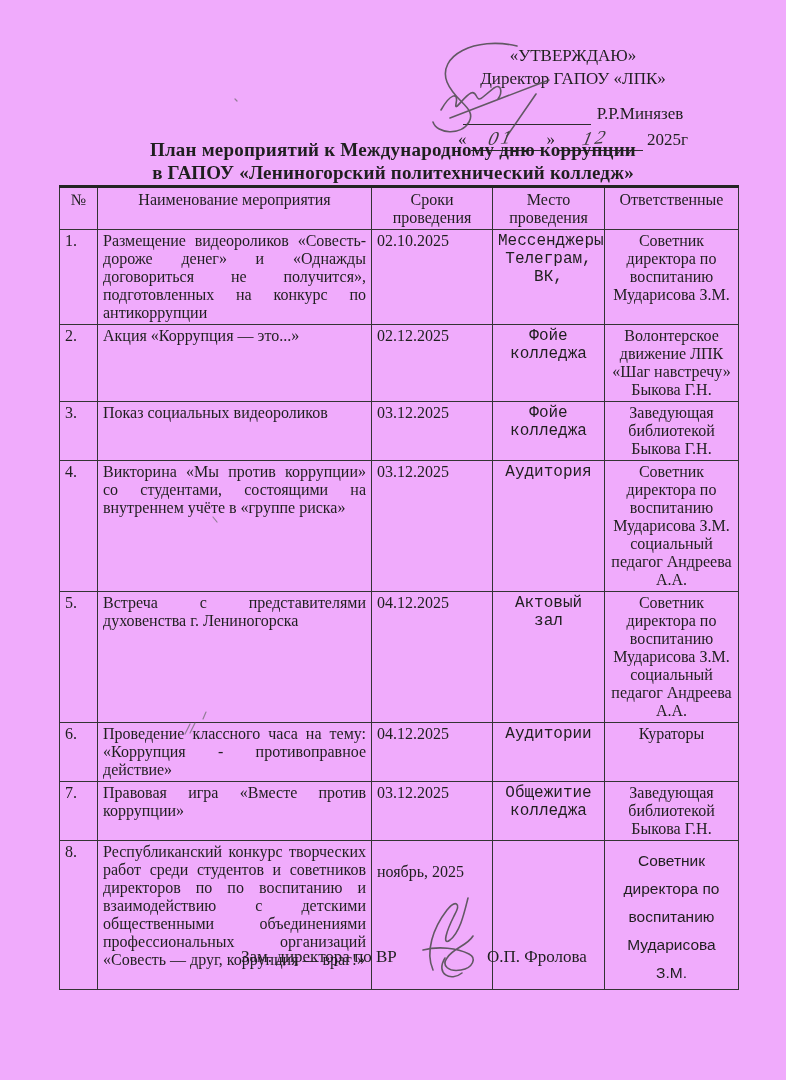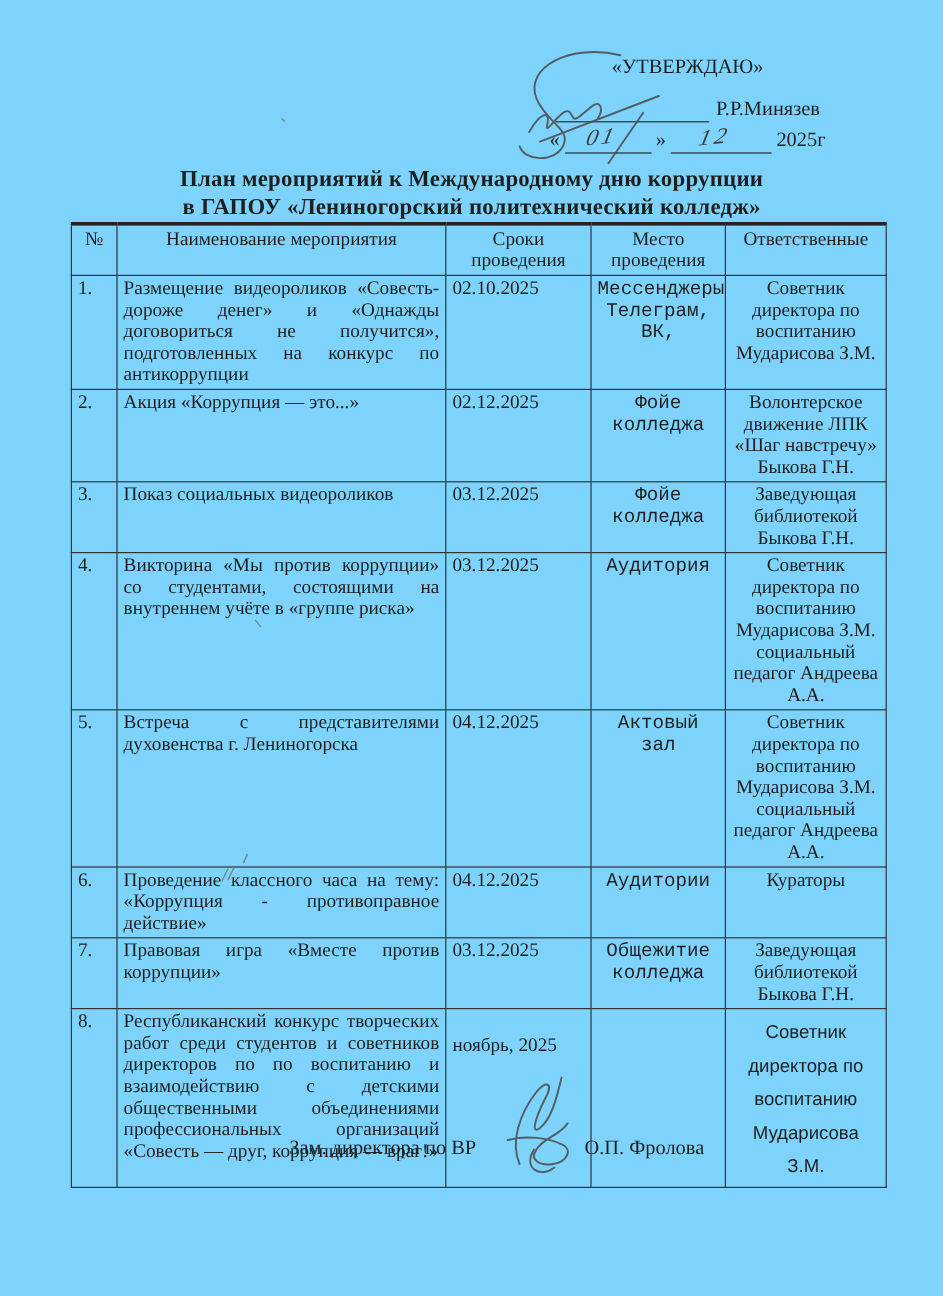--- a/index.html
+++ b/index.html
@@ -2,21 +2,21 @@
 <html><head>
 <meta charset="utf-8">
 <style>
   * { margin: 0; padding: 0; box-sizing: border-box; }
   html, body { background: #e8e8e8; }
   .page {
     position: relative;
     width: 786px;
     height: 1080px;
     margin: 0 auto;
-    background: #7dd3fc;
+    background: #f0abfc;
     color: #1f1f1f;
     font-family: "Liberation Serif", "DejaVu Serif", serif;
     overflow: hidden;
   }
 
   
   .approval {
     position: absolute;
     left: 408px;
     top: 44px;
@@ -132,20 +132,21 @@
   
   .artifacts { position: absolute; left: 0; top: 0; pointer-events: none; }
 </style>
 </head>
 <body>
 
 <div class="page">
 
   <div class="approval">
     <div>«УТВЕРЖДАЮ»</div>
+    <div>Директор  ГАПОУ «ЛПК»</div>
     <div class="line3">
       <span class="uline w130"></span>
       <span>Р.Р.Минязев</span>
     </div>
     <div class="line4">
       <span>«</span>
       <span class="uline w72">
           <span class="hand">01</span>
         </span>
       <span>»</span>

